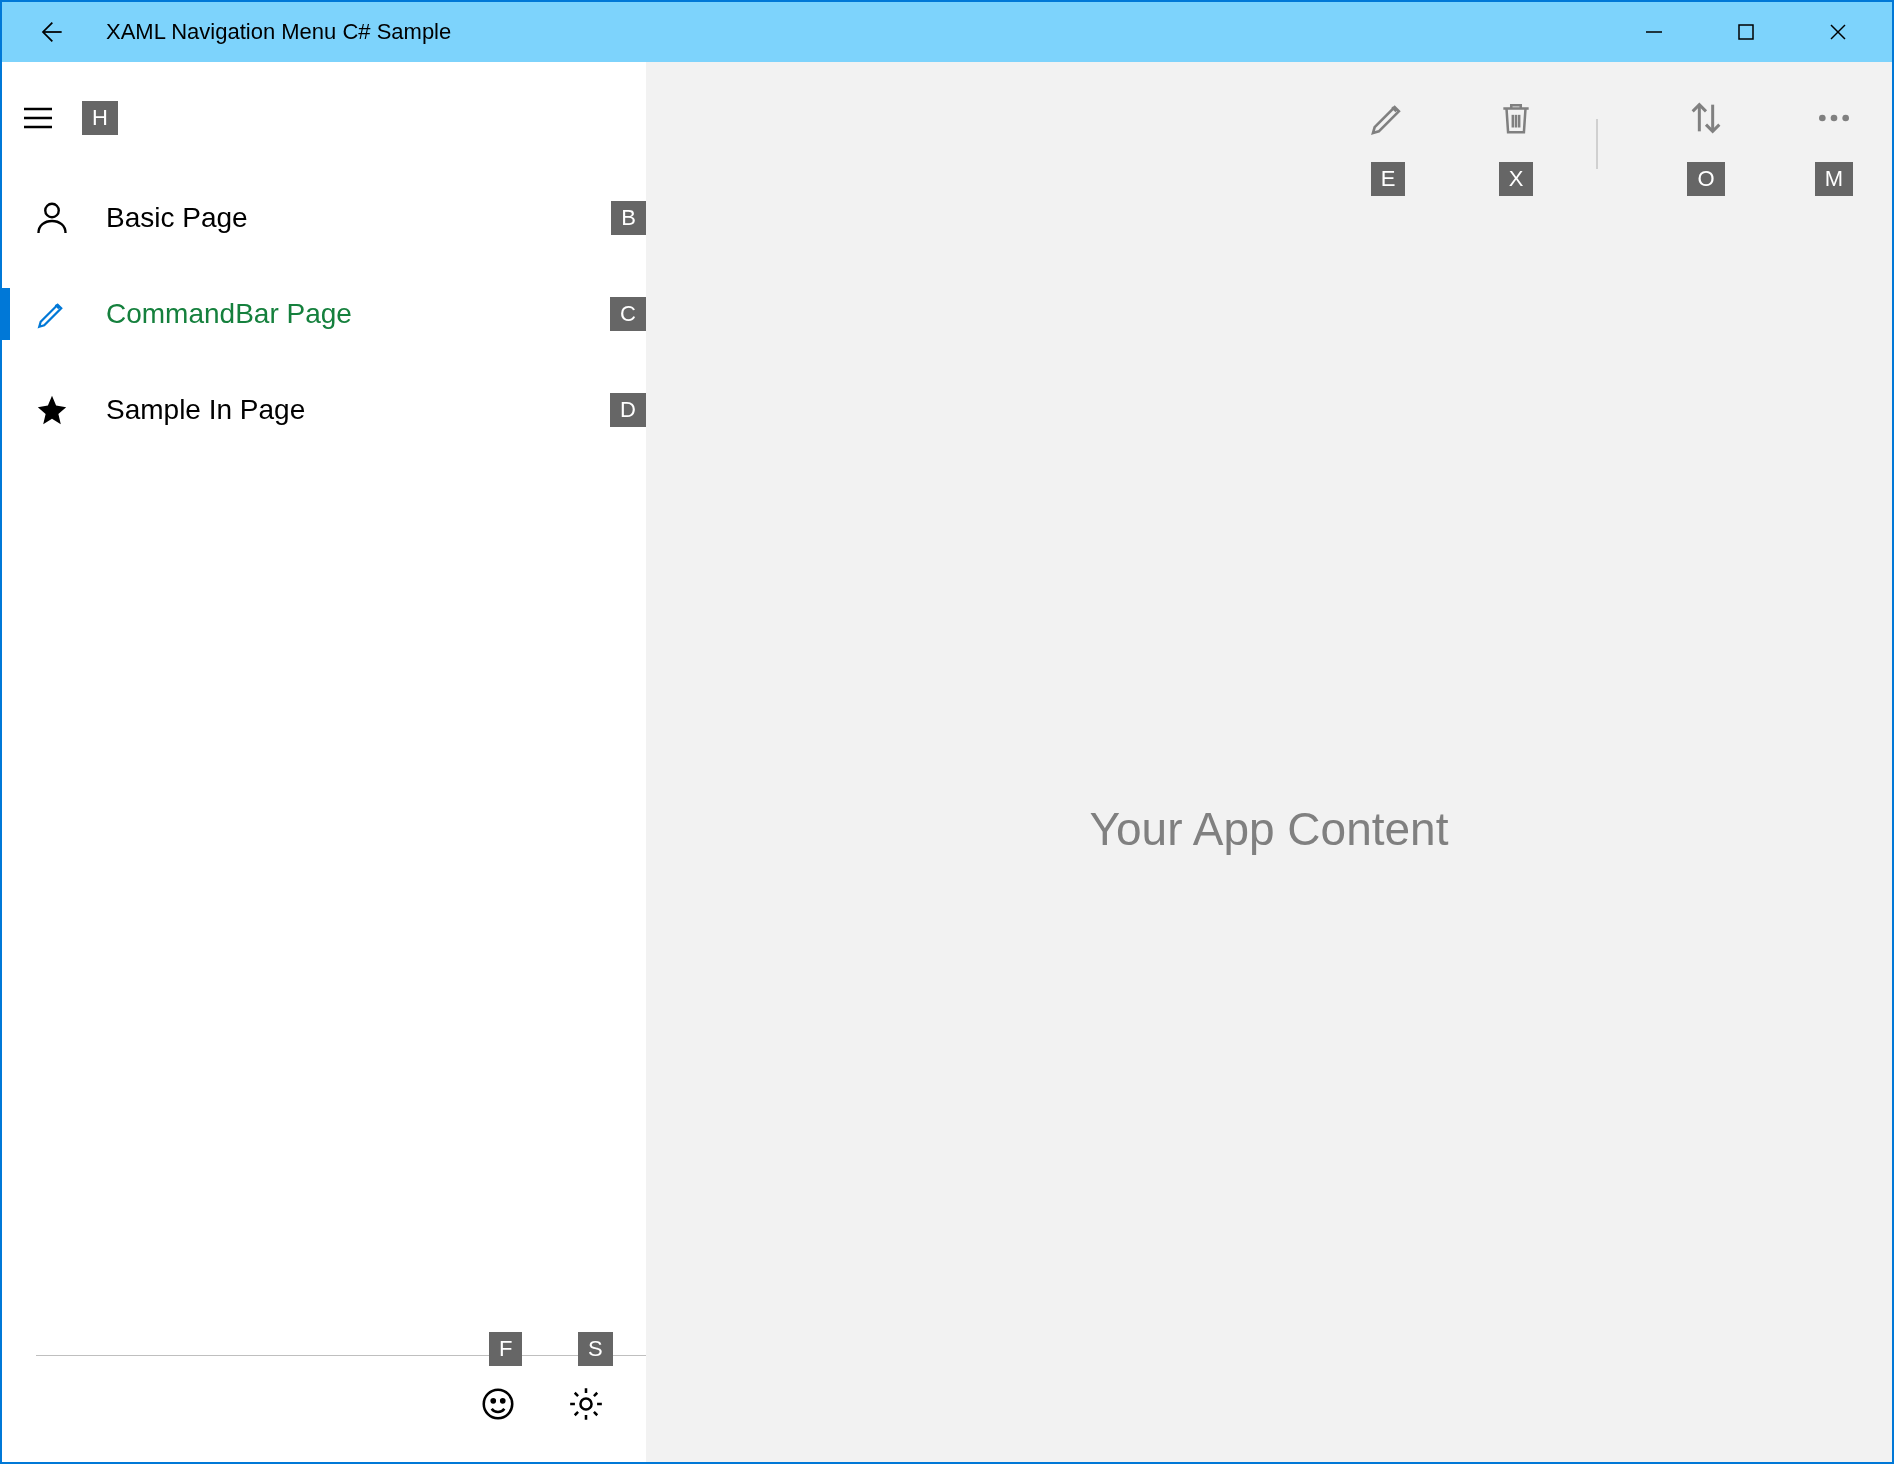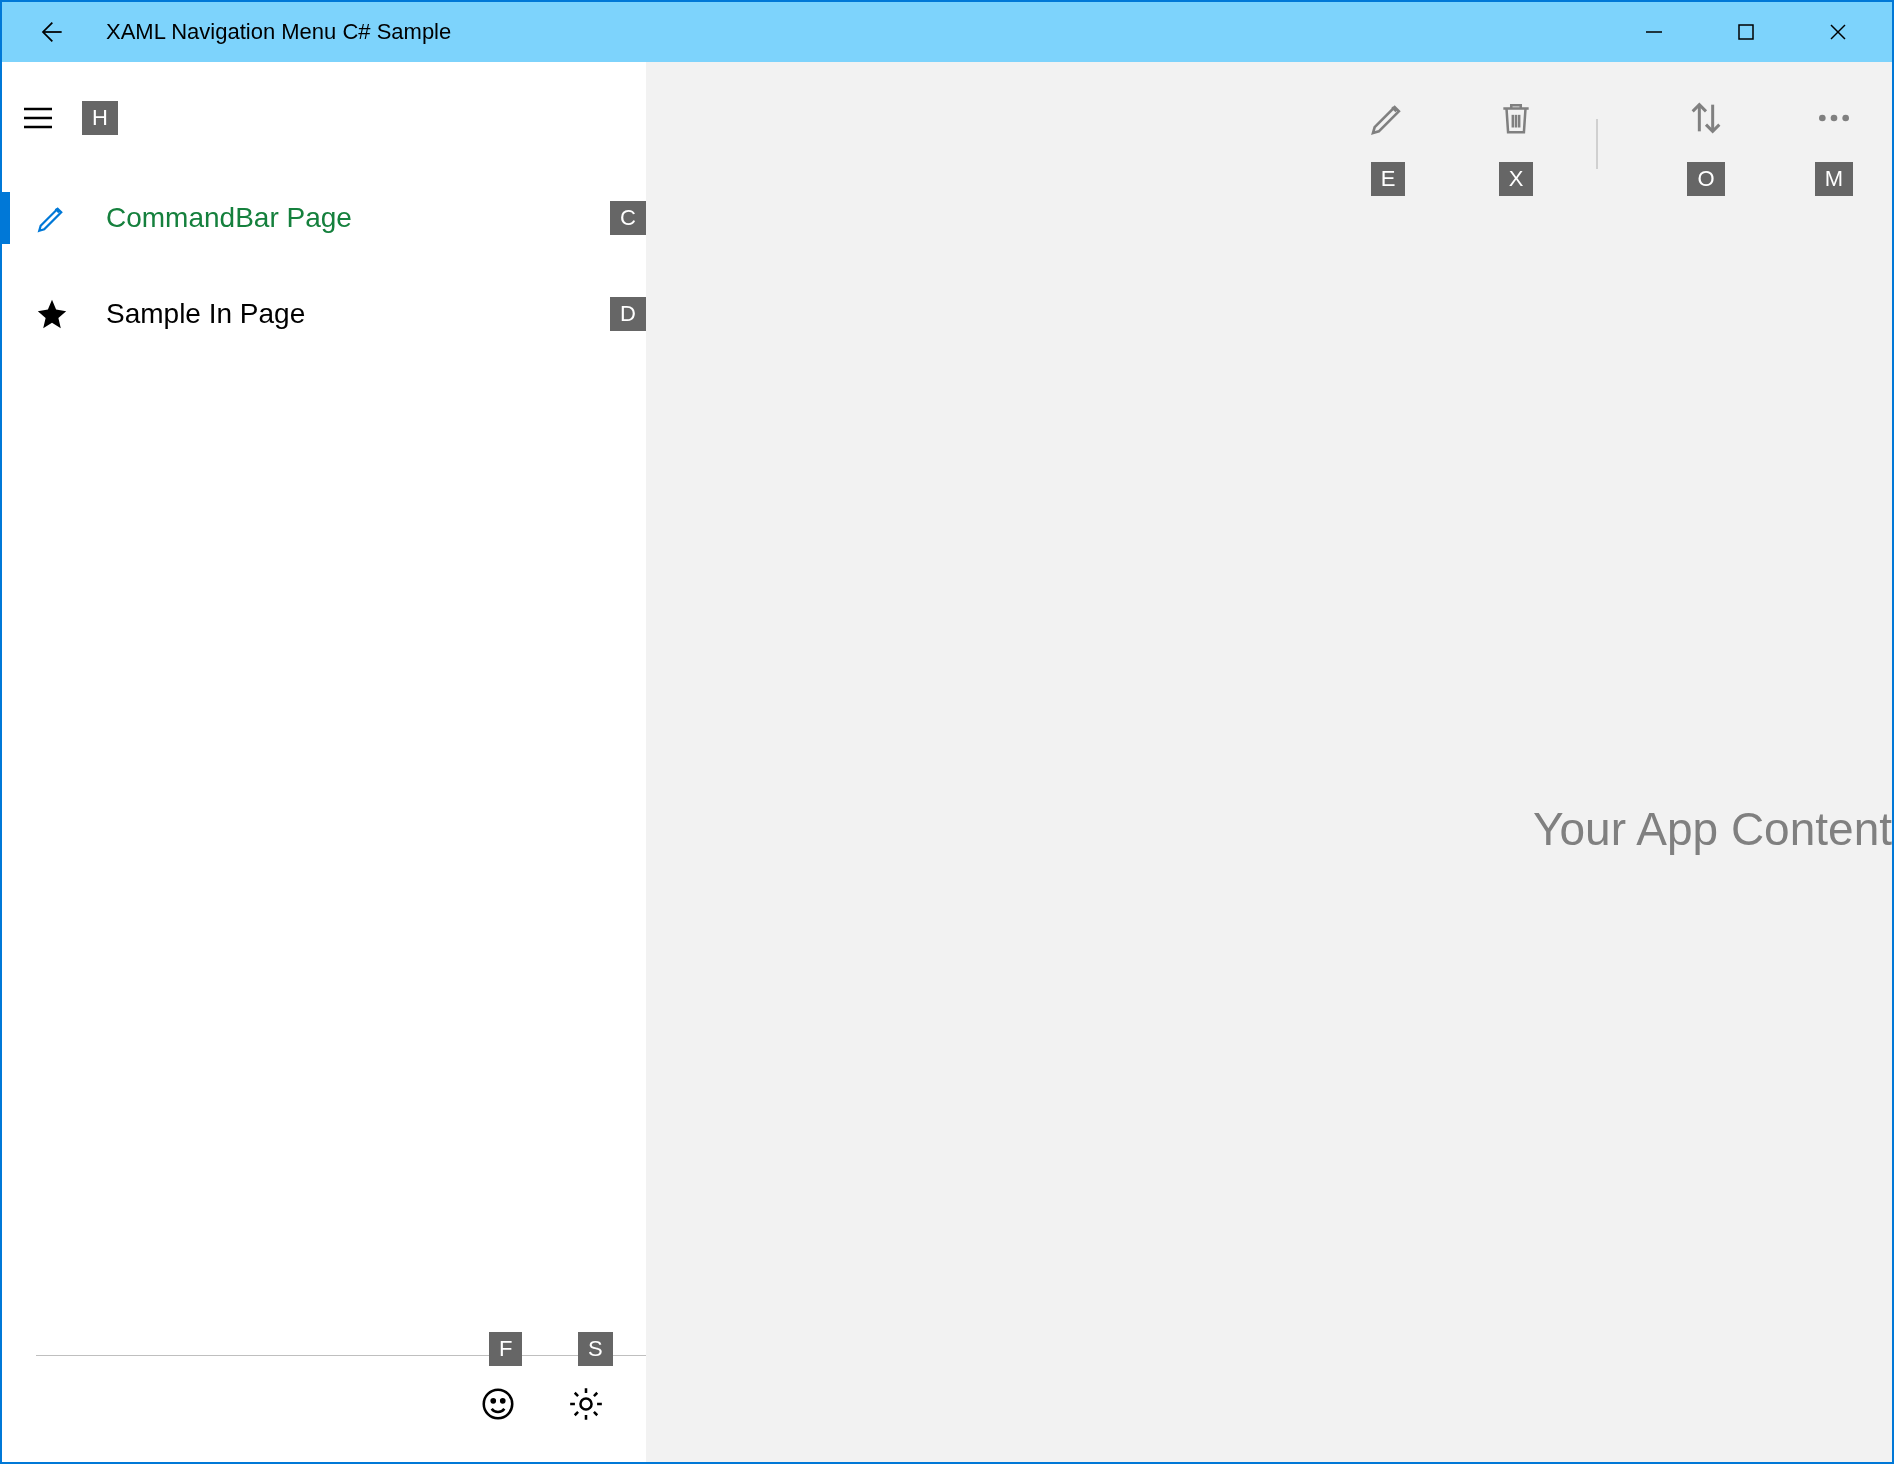--- a/index.html
+++ b/index.html
@@ -141,21 +141,21 @@
     margin-left: 8px;
   }
   .keytip-nav-right {
     position: absolute;
     right: 0;
     top: 50%;
     transform: translateY(-50%);
   }
   .content-center {
     flex: 1;
-    display: flex; align-items: center; justify-content: flex-end;
+    display: flex; align-items: center; justify-content: center;
   }
   .content-center .placeholder {
     font-size: 46px;
     font-weight: 300;
     color: #808080;
   }
   .footer-keytip {
     position: absolute;
     background: #666; color: #fff;
     font-size: 22px; padding: 4px 10px;
@@ -205,20 +205,31 @@
               <line x1="2" y1="3" x2="30" y2="3"></line>
               <line x1="2" y1="12" x2="30" y2="12"></line>
               <line x1="2" y1="21" x2="30" y2="21"></line>
             </svg>
           </div>
           <span class="keytip keytip-inline">H</span>
         </div>
 
         <div class="nav-items">
 
+          <div class="nav-item">
+
+            <span class="nav-icon">
+              <svg width="36" height="36" viewBox="0 0 24 24" fill="none" stroke="#000" stroke-width="1.6">
+                <circle cx="12" cy="7" r="4.5"></circle>
+                <path d="M3 22c0-5 4-8 9-8s9 3 9 8"></path>
+              </svg>
+            </span>
+            <span class="nav-label">Basic Page</span>
+            <span class="keytip keytip-nav-right">B</span>
+          </div>
 
           <div class="nav-item selected">
             <div class="sel-bar"></div>
             <span class="nav-icon">
               <svg width="34" height="34" viewBox="0 0 24 24" fill="none" stroke="#0078d7" stroke-width="1.6">
                 <path d="M3 21l3.5-1 12-12-2.5-2.5-12 12L3 21z"></path>
                 <path d="M14.5 5.5l2.5 2.5"></path>
               </svg>
             </span>
             <span class="nav-label">CommandBar Page</span>

